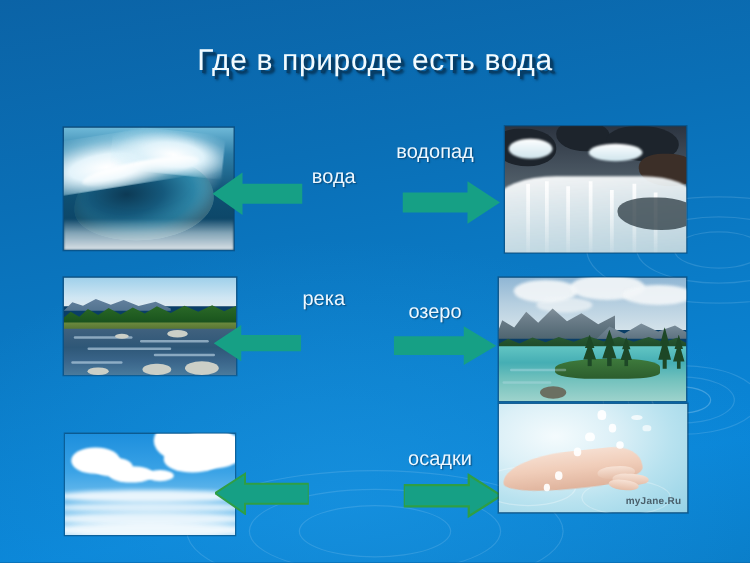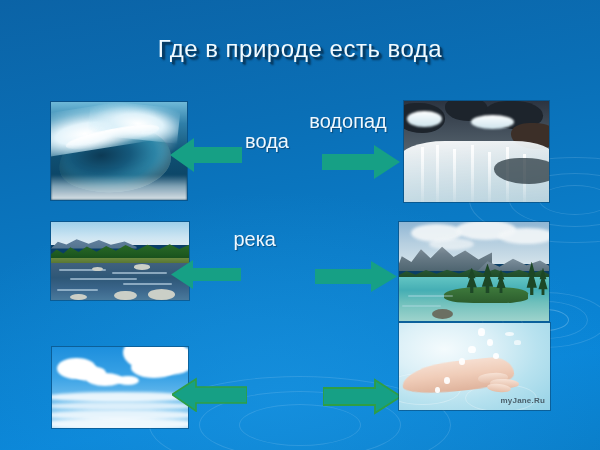--- a/index.html
+++ b/index.html
@@ -176,21 +176,21 @@
   #arrow-fall  { left: 322px; top: 143px; width: 78px; height: 38px; }
   #arrow-river { left: 171px; top: 258px; width: 70px; height: 33px; }
   #arrow-lake  { left: 315px; top: 259px; width: 82px; height: 35px; }
   #arrow-cloud { left: 172px; top: 377px; width: 75px; height: 35px; }
   #arrow-rain  { left: 323px; top: 378px; width: 78px; height: 37px; }
 
   
   .label {
     position: absolute;
     color: #eef8ff;
-    font-size: 20px;
+    font-size: 16px;
     line-height: 19px;
     font-weight: normal;
     text-align: center;
     white-space: nowrap;
     text-shadow: 1px 1px 1px rgba(6,40,70,0.55);
   }
   #label-sea   { left: 222px; top: 132px; width: 90px; }
   #label-fall  { left: 300px; top: 112px; width: 96px; }
   #label-river { left: 196px; top: 230px; width: 80px; text-align: right; }
   #label-lake  { left: 305px; top: 240px; width: 86px; }
@@ -291,20 +291,21 @@
     </div>
   </div>
 
   <div class="arrow" id="arrow-river">
     <svg class="shape" viewBox="0 0 70 33" preserveAspectRatio="none" aria-hidden="true">
       <polygon points="0,16.5 22,2 22,10 70,10 70,23 22,23 22,31" fill="#16a085"></polygon>
     </svg>
   </div>
 
   <div class="label" id="label-river">река</div>
+  <div class="label" id="label-lake">озеро</div>
 
   <div class="arrow" id="arrow-lake">
     <svg class="shape" viewBox="0 0 82 35" preserveAspectRatio="none" aria-hidden="true">
       <polygon points="82,17.5 56,2 56,10 0,10 0,25 56,25 56,33" fill="#16a085"></polygon>
     </svg>
   </div>
 
   <div class="photo" id="photo-lake">
     <div class="inner">
       <div class="lk-sky"></div>
@@ -344,20 +345,21 @@
       <div class="cl-band" style="top:88%;height:14%;opacity:.95;"></div>
     </div>
   </div>
 
   <div class="arrow" id="arrow-cloud">
     <svg class="shape" viewBox="0 0 75 35" preserveAspectRatio="none" aria-hidden="true">
       <polygon points="0,17.5 24,2 24,10 75,10 75,26 24,26 24,34" fill="#16a085" stroke="#2f9e44" stroke-width="1.6"></polygon>
     </svg>
   </div>
 
+  <div class="label" id="label-rain">осадки</div>
 
   <div class="arrow" id="arrow-rain">
     <svg class="shape" viewBox="0 0 78 37" preserveAspectRatio="none" aria-hidden="true">
       <polygon points="78,18.5 52,2 52,10 0,10 0,27 52,27 52,35" fill="#16a085" stroke="#2f9e44" stroke-width="1.8"></polygon>
     </svg>
   </div>
 
   <div class="photo" id="photo-rain">
     <div class="inner">
       <div class="rn-bg"></div>

